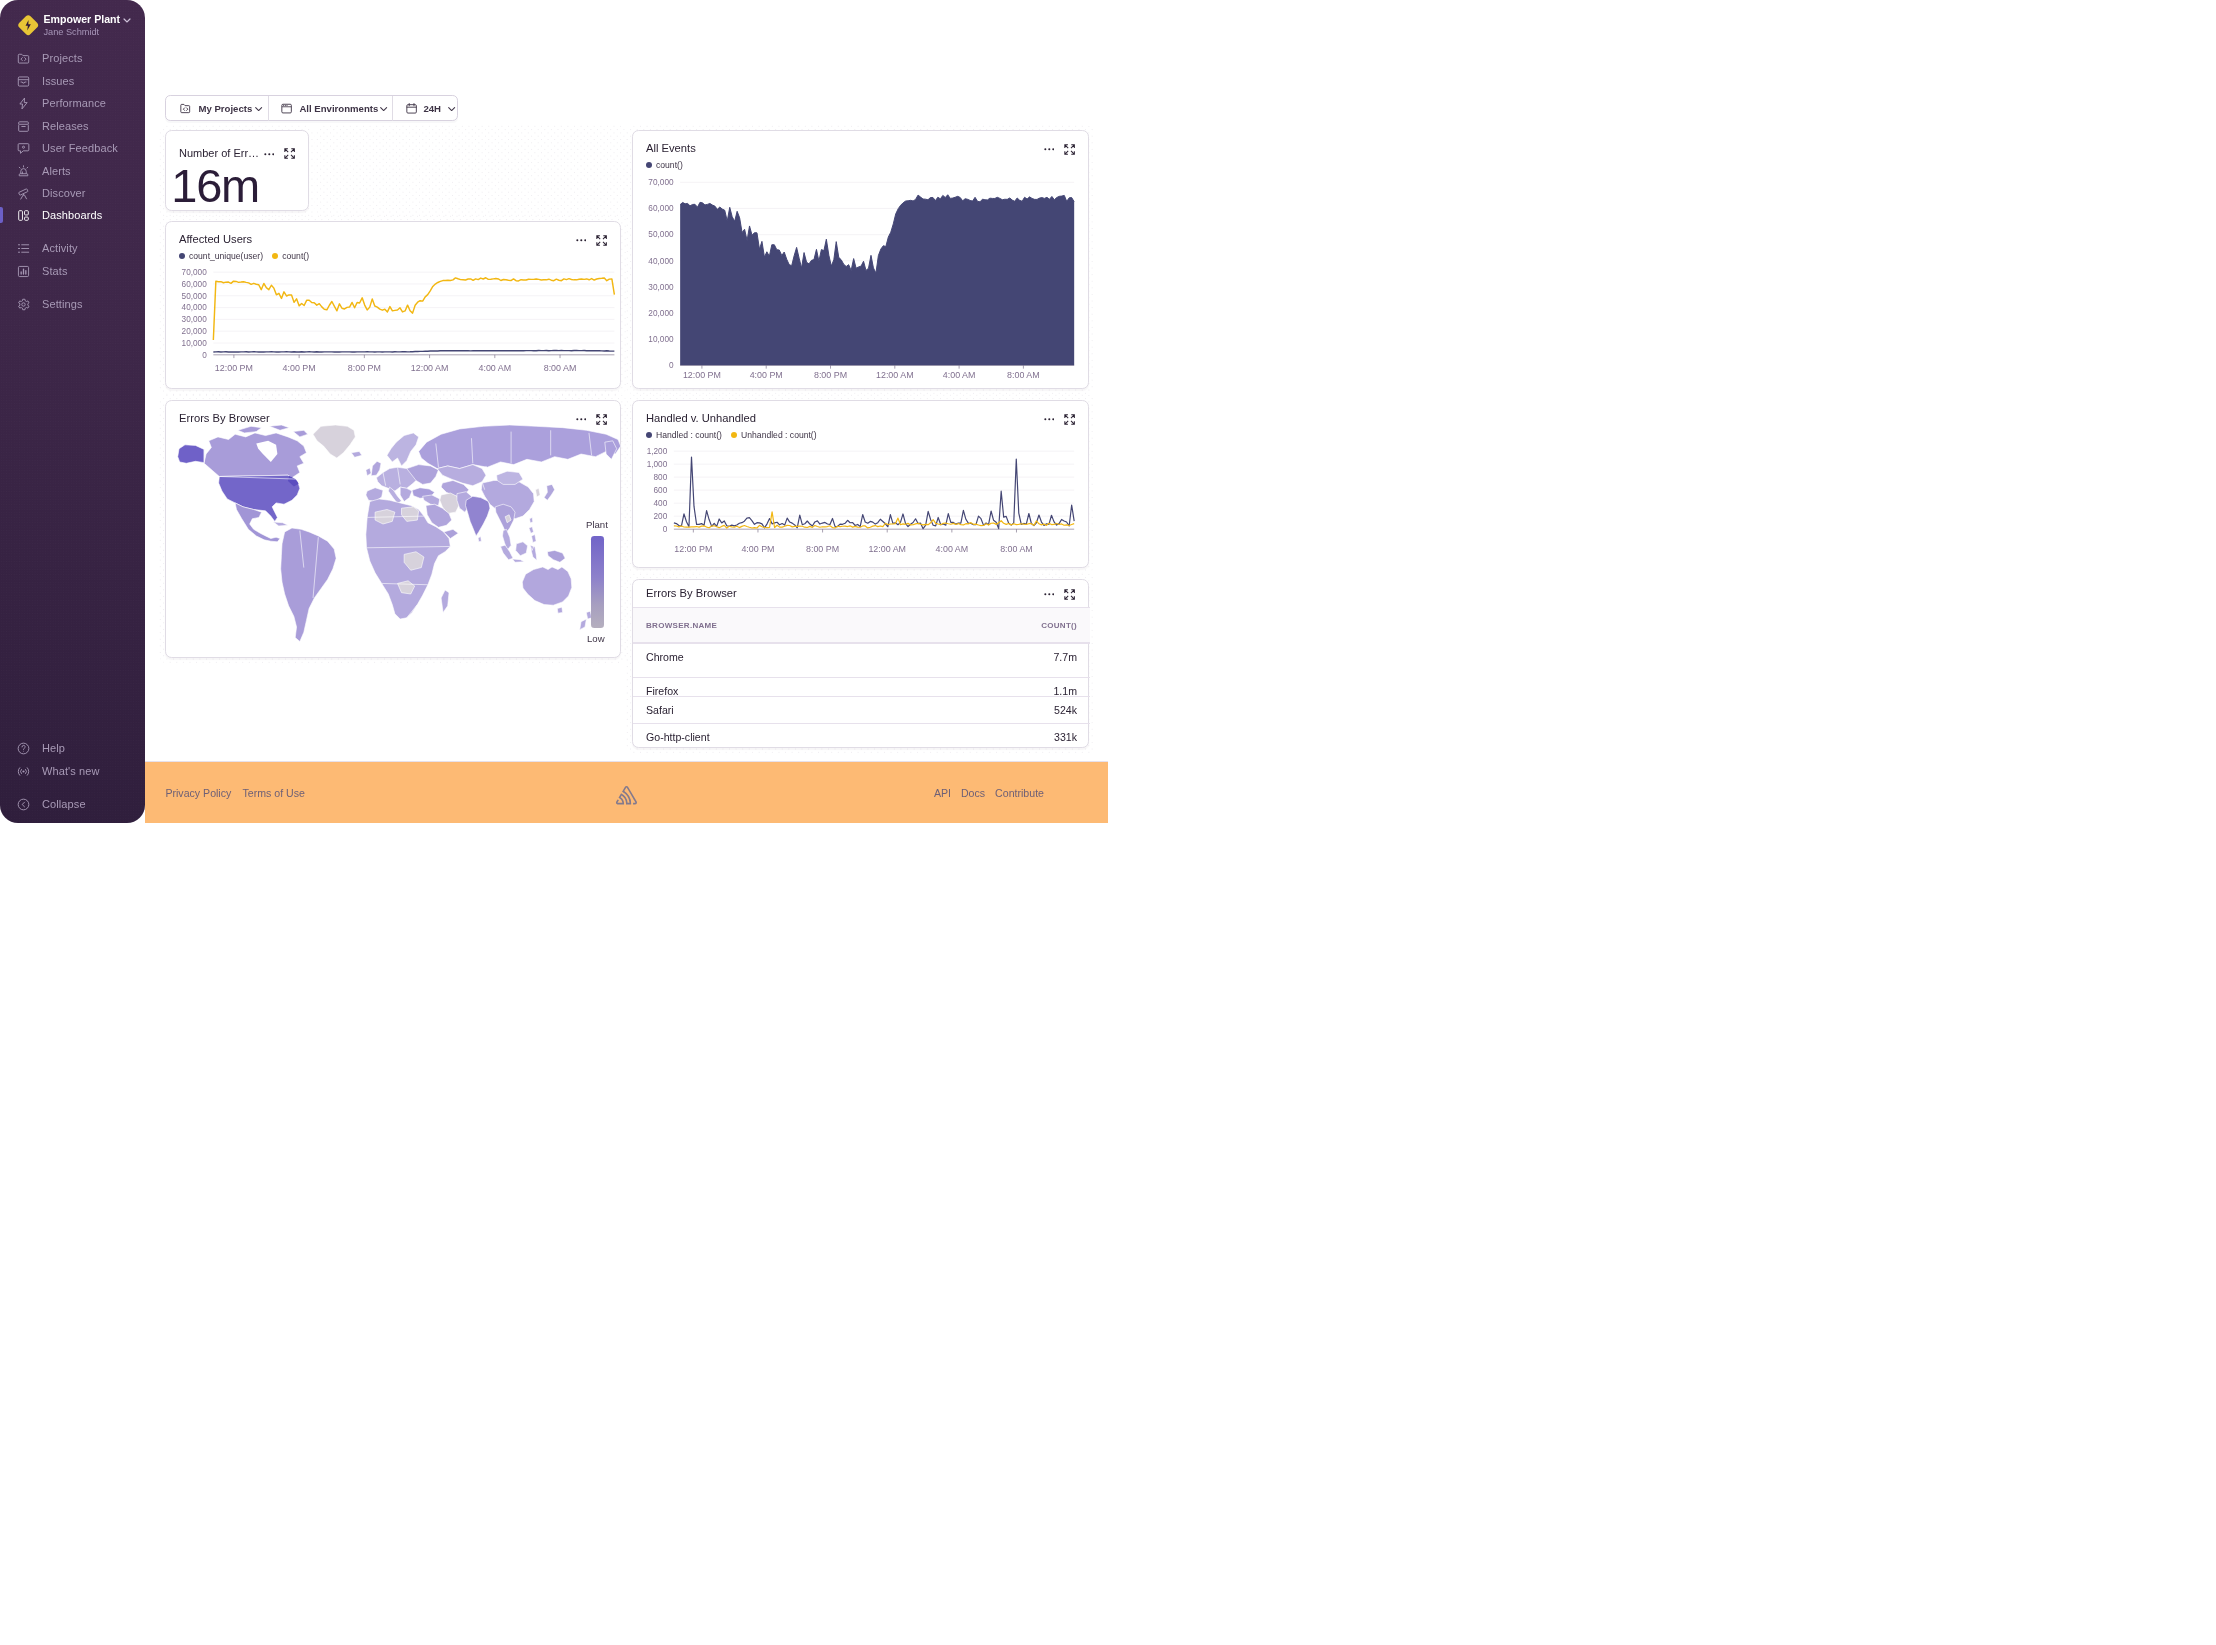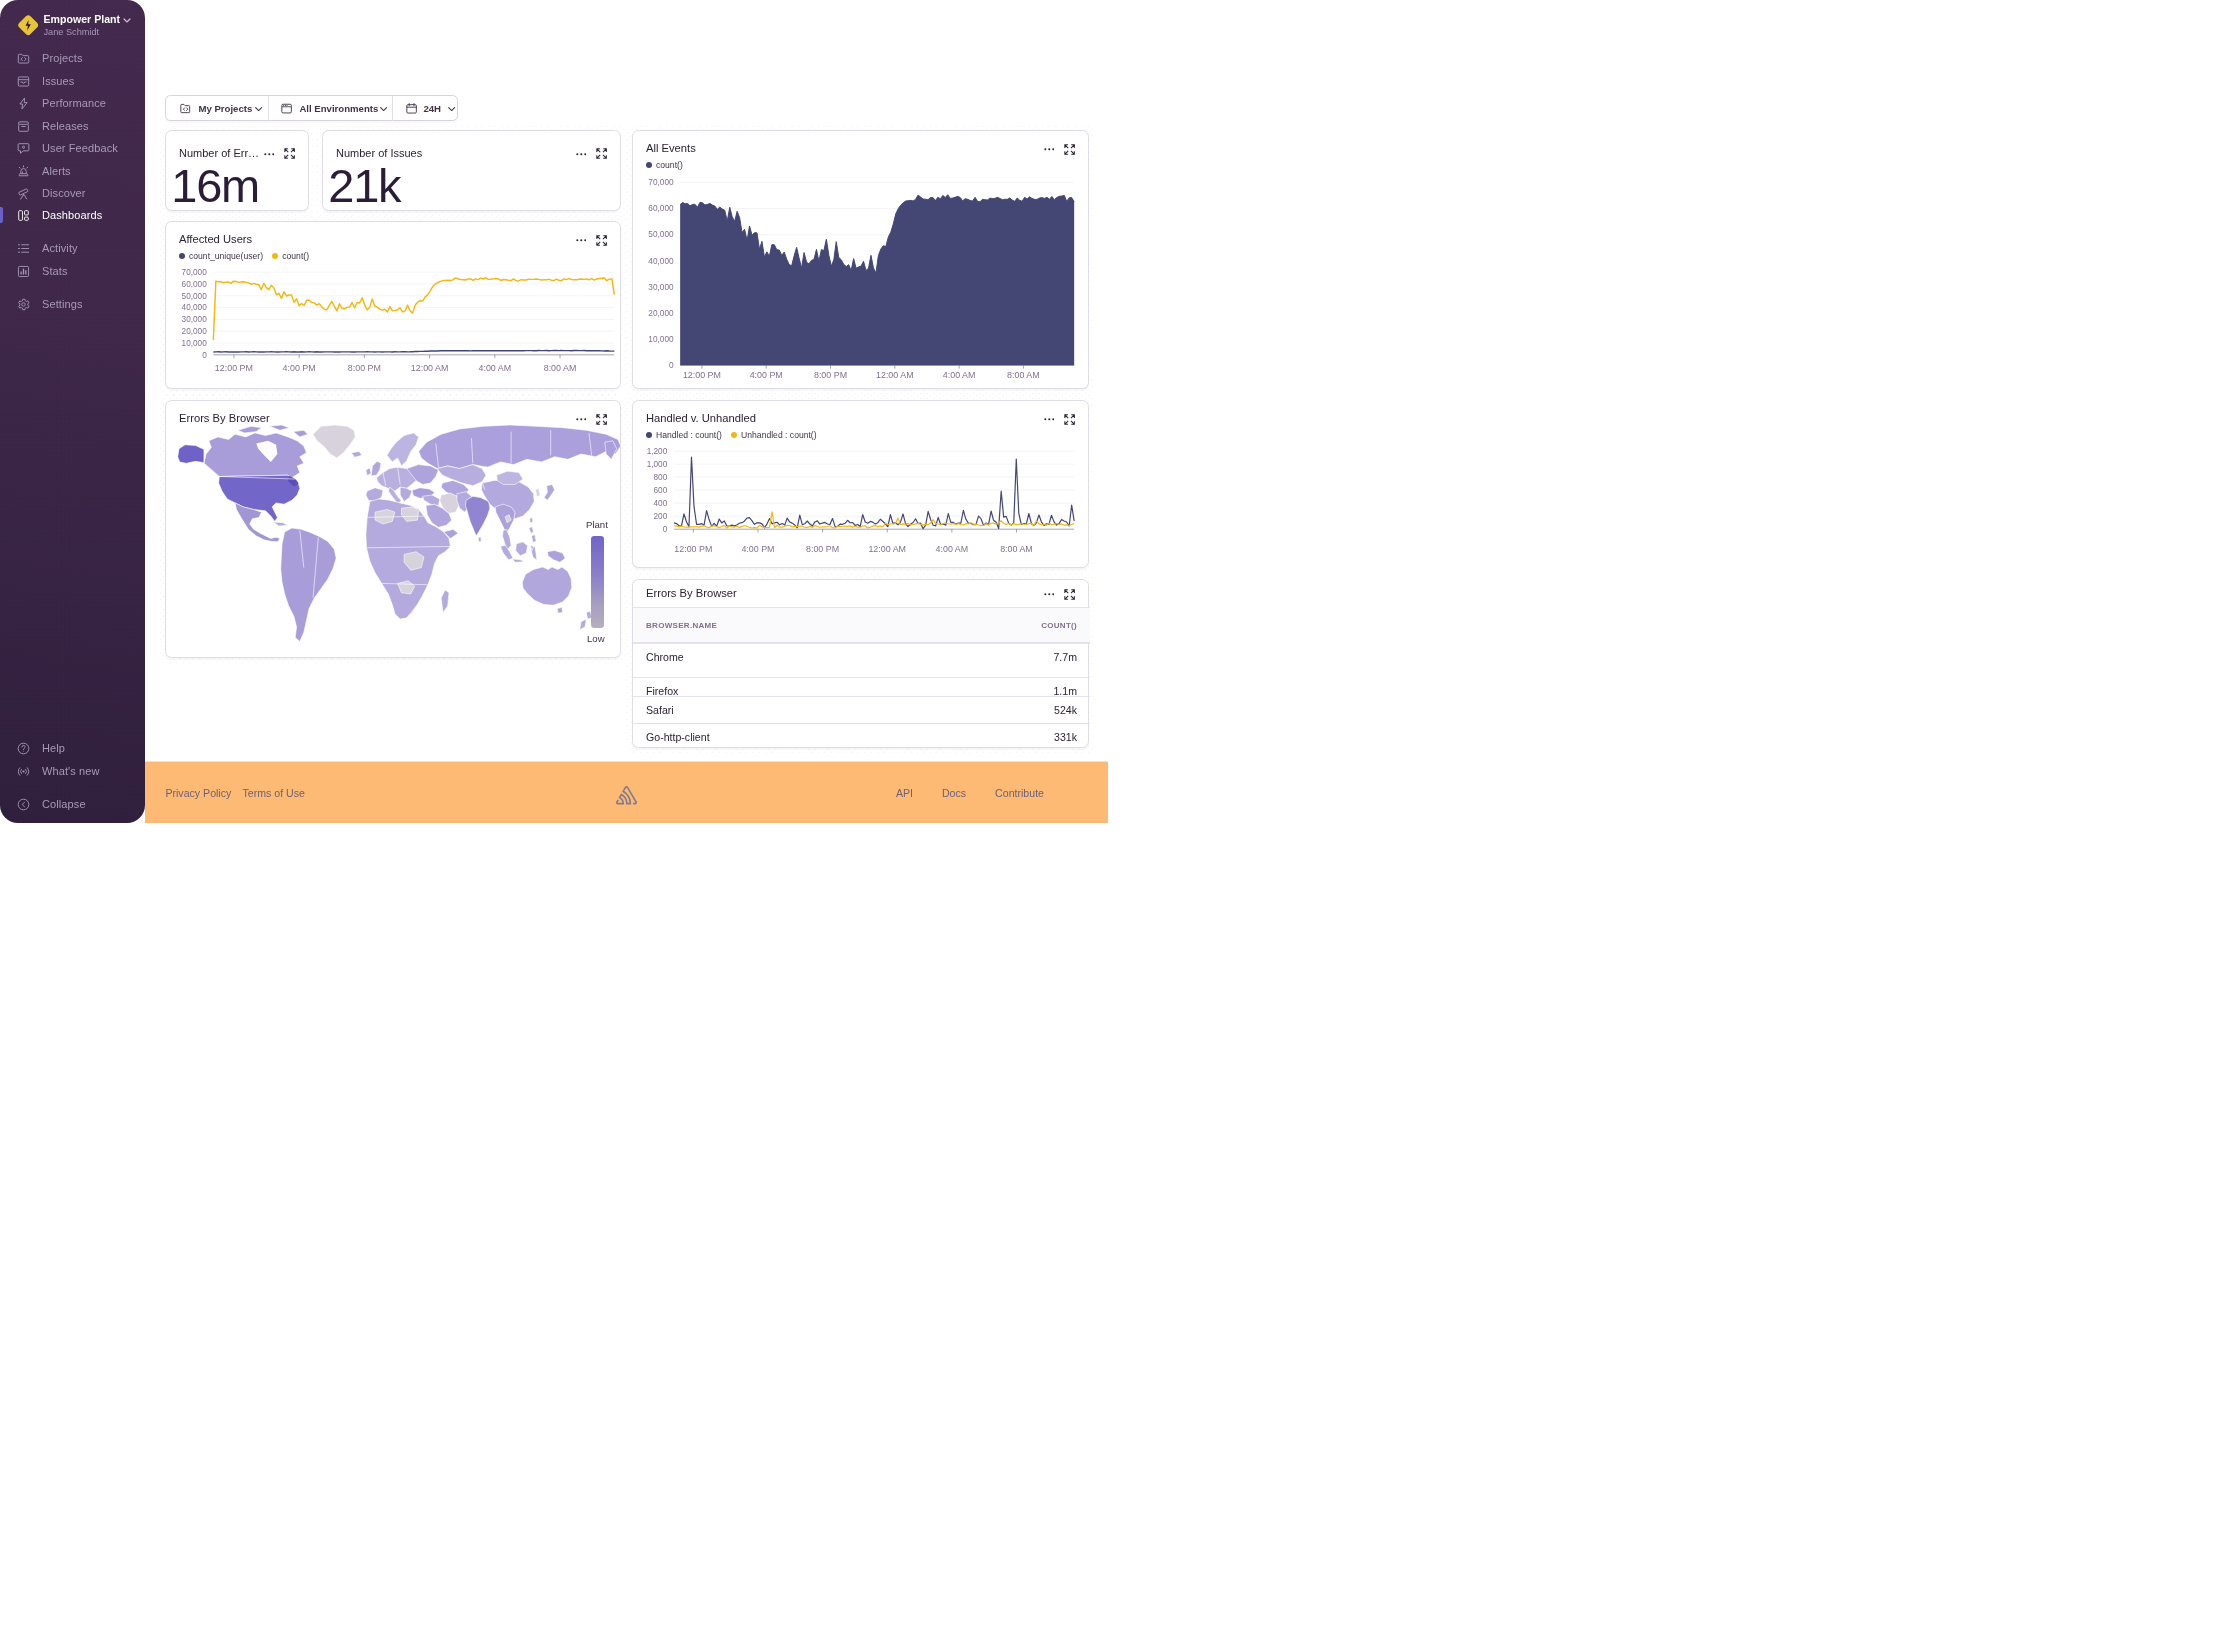--- a/index.html
+++ b/index.html
@@ -36,21 +36,21 @@
 .card .title { position:absolute; left:13px; top:11.2px; font-size:11.2px; font-weight:400; color:#2b2233; white-space:nowrap; }
 .bignum { position:absolute; left:5.3px; top:27px; font-size:47px; color:#2b1d38; letter-spacing:-1.3px; }
 .cicons { position:absolute; top:12.5px; right:12.5px; width:46px; height:10.6px; }
 .legend { position:absolute; left:13px; top:29px; font-size:8.6px; color:#3e3446; }
 .legend .dot { display:inline-block; width:6px; height:6px; border-radius:50%; margin-right:4px; position:relative; top:0px; }
 .legend .li { margin-right:9.2px; }
 footer { position:absolute; left:0; top:761px; width:963px; height:62px; background:#fdba74; border-top:0.7px solid #e7e1ec; }
 footer .left { position:absolute; left:20.4px; top:25px; font-size:10.6px; color:#6e6076; }
 footer .left span { margin-right:11.2px; }
 footer .right { position:absolute; right:64px; top:25px; font-size:10.6px; color:#6e6076; }
-footer .right span { margin-left:29px; }
+footer .right span { margin-left:10px; }
 .flogo { position:absolute; left:471px; top:22px; width:21px; height:20.4px; }
 svg { display:block; }
 </style>
 </head>
 <body>
 <div class="sidebar">
   <div class="org">
     <svg class="orglogo" viewBox="0 0 34 34">
       <rect x="5" y="5" width="24" height="24" rx="5" transform="rotate(45 17 17)" fill="#e8c536"></rect>
       <path d="M17.5 9 L13 18 L16.5 18 L15.5 25 L21 15.5 L17.2 15.5 Z" fill="#2f1937"></path>
@@ -210,37 +210,20 @@
           <svg width="11.2" height="11.2" viewBox="0 0 16 16" style="position:absolute;right:0;top:0" fill="none" stroke="#2b2233" stroke-width="1.5">
             <path d="M5.6,1.2 H1.2 V5.6 M1.4,1.4 L6,6"></path>
             <path d="M10.4,1.2 H14.8 V5.6 M14.6,1.4 L10,6"></path>
             <path d="M1.2,10.4 V14.8 H5.6 M1.4,14.6 L6,10"></path>
             <path d="M14.8,10.4 V14.8 H10.4 M14.6,14.6 L10,10"></path>
           </svg>
         </div>
         <div class="bignum">16m</div>
       </div>
 <div class="halo" style="left:171px;top:45px;width:311px;height:93px"></div>
-      <div class="card" style="left:177px;top:50px;width:299px;height:81px">
-        <div class="title" style="top:16px;font-size:11px">Number of Issues</div>
-        <div class="cicons" style="top:17px;width:32px">
-          <svg width="10.6" height="10.6" viewBox="0 0 16 16" style="position:absolute;left:0;top:0.7px">
-            <circle cx="2" cy="8" r="1.55" fill="#2b2233"></circle>
-            <circle cx="8" cy="8" r="1.55" fill="#2b2233"></circle>
-            <circle cx="14" cy="8" r="1.55" fill="#2b2233"></circle>
-          </svg>
-          <svg width="11.2" height="11.2" viewBox="0 0 16 16" style="position:absolute;right:0;top:0" fill="none" stroke="#2b2233" stroke-width="1.5">
-            <path d="M5.6,1.2 H1.2 V5.6 M1.4,1.4 L6,6"></path>
-            <path d="M10.4,1.2 H14.8 V5.6 M14.6,1.4 L10,6"></path>
-            <path d="M1.2,10.4 V14.8 H5.6 M1.4,14.6 L6,10"></path>
-            <path d="M14.8,10.4 V14.8 H10.4 M14.6,14.6 L10,10"></path>
-          </svg>
-        </div>
-        <div class="bignum">21k</div>
-      </div>
 <div class="halo" style="left:481px;top:45px;width:469px;height:270px"></div>
       <div class="card" style="left:487px;top:50px;width:457px;height:259px">
         <svg style="position:absolute;left:0;top:0" width="457" height="259" viewBox="0 0 693 392">
           <text x="61.5" y="359.2" text-anchor="end" font-size="12.5" fill="#80708f">0</text>
           <line x1="71.5" y1="315.4" x2="669" y2="315.4" stroke="#f0edf2" stroke-width="1"></line>
           <text x="61.5" y="319.6" text-anchor="end" font-size="12.5" fill="#80708f">10,000</text>
           <line x1="71.5" y1="275.7" x2="669" y2="275.7" stroke="#f0edf2" stroke-width="1"></line>
           <text x="61.5" y="279.9" text-anchor="end" font-size="12.5" fill="#80708f">20,000</text>
           <line x1="71.5" y1="236.1" x2="669" y2="236.1" stroke="#f0edf2" stroke-width="1"></line>
           <text x="61.5" y="240.3" text-anchor="end" font-size="12.5" fill="#80708f">30,000</text>

